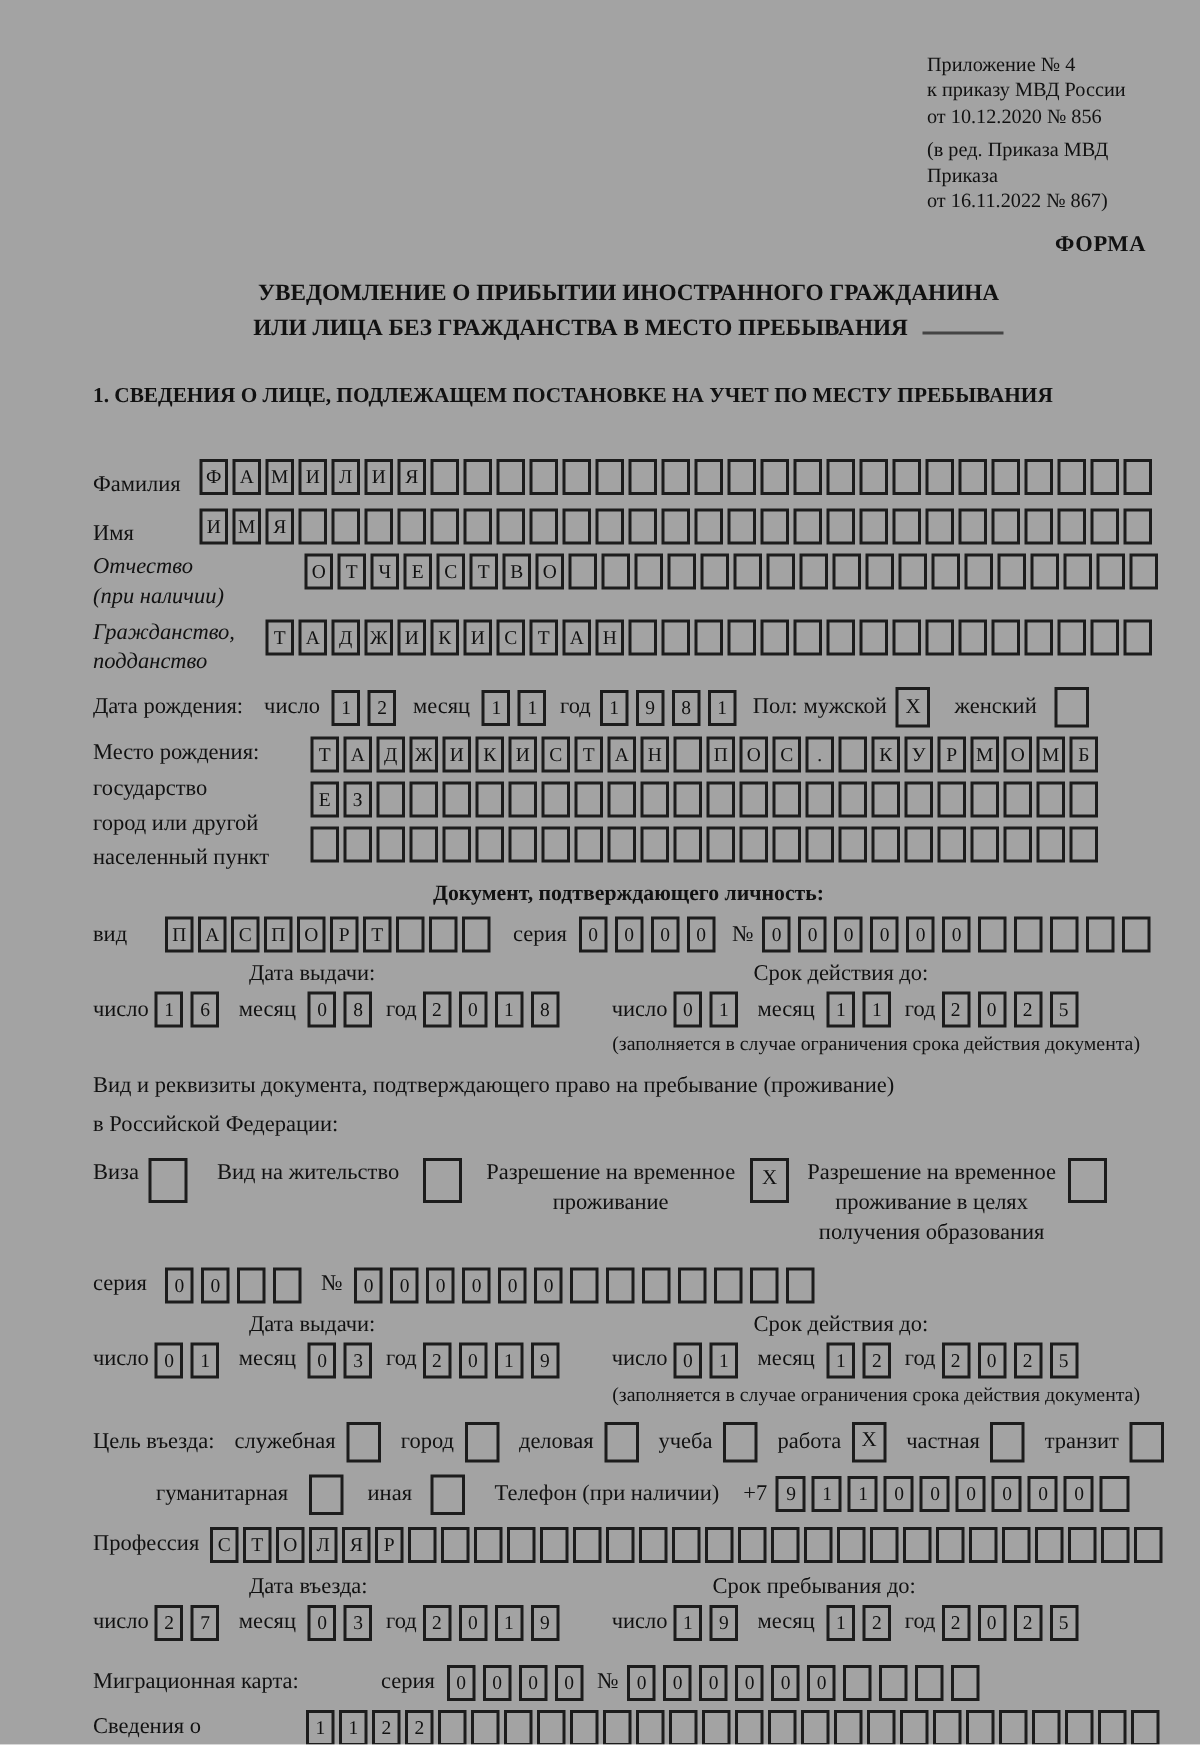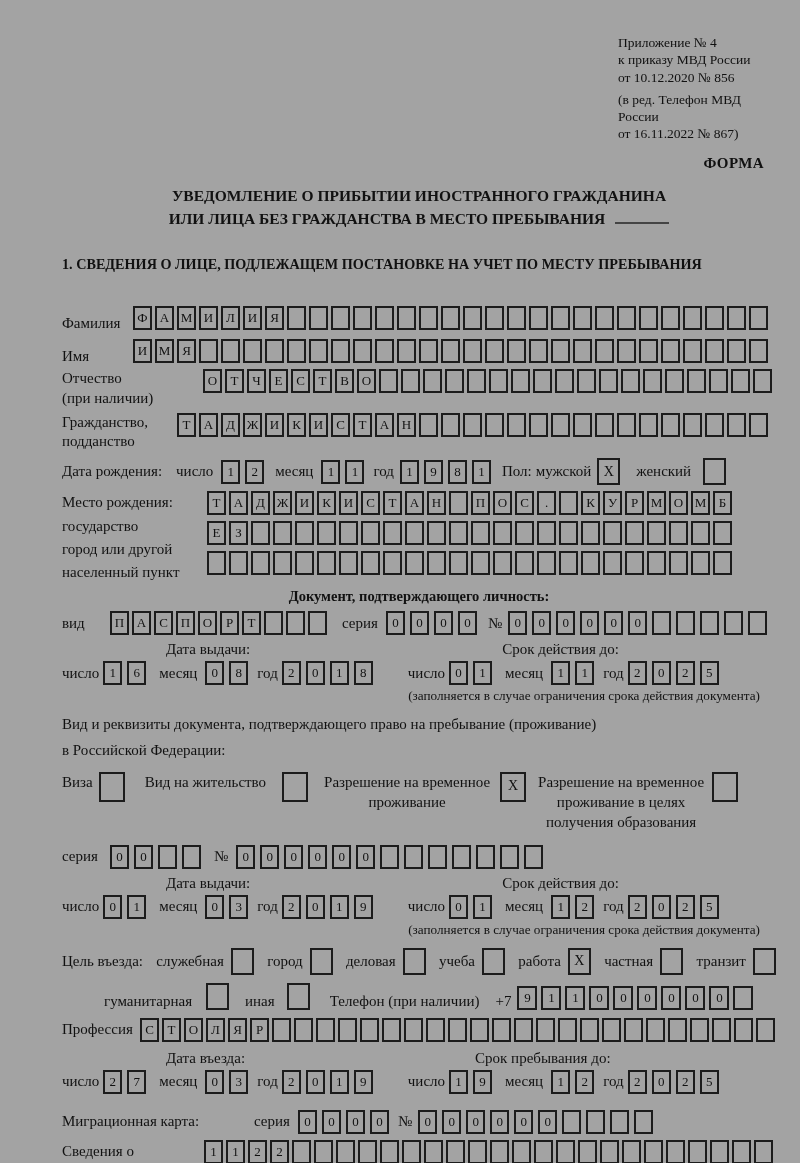--- a/index.html
+++ b/index.html
@@ -7,21 +7,21 @@
     font-family:"Liberation Serif","DejaVu Serif",serif;color:#111;background:#a3a3a3;overflow:hidden;}
   .hdr{margin-left:556px;font-size:13.5px;line-height:1.28;}
   .amend{margin-top:5px;}
   .forma{text-align:right;padding-right:12px;font-weight:bold;font-size:15px;margin-top:12px;letter-spacing:.4px;}
   .title{text-align:center;font-weight:bold;font-size:15.5px;margin-top:12px;line-height:1.5;}
   .blank{display:inline-block;width:54px;height:12px;border-bottom:2.5px solid #444;margin-left:10px;}
   .sec{font-weight:bold;font-size:14.2px;margin-top:26px;margin-bottom:30px;}
   .row{display:flex;align-items:center;margin-bottom:4px;font-size:15px;}
   .row.top{align-items:flex-start;}
   .lbl{flex-shrink:0;}
-  .lbl2{flex-shrink:0;line-height:1.32;}
+  .lbl2{flex-shrink:0;line-height:1.32;font-style:italic;}
   .w48{width:48px;}.w71{width:71px;margin-top:12px;}.w78{width:78px;}.w115{width:115px;}.w141{width:141px;}.w145{width:145px;}.w150{width:150px;}
   .ml4{margin-left:4px;}.ml6{margin-left:6px;}.ml8{margin-left:8px;}.ml10{margin-left:10px;}
   .ml12{margin-left:12px;}.ml14{margin-left:14px;}.ml16{margin-left:16px;}.ml20{margin-left:20px;}
   .ml30{margin-left:30px;}.ml42{margin-left:42px;}
   .cells{display:flex;flex-wrap:nowrap;}
   .cell{width:15px;height:20px;border:2px solid #1c1c1c;margin-right:3px;flex-shrink:0;
     display:flex;align-items:center;justify-content:center;font-size:13px;}
   .cells.sp .cell{margin-right:5px;}
   .cells.wide .cell{width:16px;margin-right:4px;}
   .cb{width:19px;height:23px;border:2px solid #1c1c1c;display:inline-flex;flex-shrink:0;
@@ -36,33 +36,33 @@
   .dh2b{margin-left:230px;}
   .dfrow{display:flex;align-items:center;font-size:15px;margin-bottom:2px;}
   .fnote{font-size:13.2px;text-align:right;padding-right:16px;margin:3px 0 8px;}
   .intro{font-size:15px;line-height:1.72;margin-top:4px;}
   .permit-row{display:flex;align-items:flex-start;margin:8px 0 12px;font-size:15px;line-height:1.35;}
   .permit-row .cb{width:22px;height:26px;margin-top:0;}
   .mlc{text-align:center;}
   .goal1{display:flex;align-items:center;justify-content:space-between;font-size:15px;margin:10px 0 8px;}
   .gp{display:inline-flex;align-items:center;}
   .gp .cb{margin-left:7px;}
-  .goal2{display:flex;align-items:flex-end;font-size:15px;margin:0 0 8px 42px;}
+  .goal2{display:flex;align-items:center;font-size:15px;margin:0 0 8px 42px;}
 </style>
 </head>
 <body>
 
 <div class="page">
 
   <div class="hdr">
     <div>Приложение № 4</div>
     <div>к приказу МВД России</div>
     <div>от 10.12.2020 № 856</div>
     <div class="amend">
-      <div>(в ред. Телефон МВД России</div>
+      <div>(в ред. Приказа МВД Приказа</div>
       <div>от 16.11.2022 № 867)</div>
     </div>
   </div>
 
   <div class="forma">ФОРМА</div>
 
   <div class="title">
     <div>УВЕДОМЛЕНИЕ О ПРИБЫТИИ ИНОСТРАННОГО ГРАЖДАНИНА</div>
     <div>
       <span>ИЛИ ЛИЦА БЕЗ ГРАЖДАНСТВА В МЕСТО ПРЕБЫВАНИЯ</span><span class="blank"></span>

